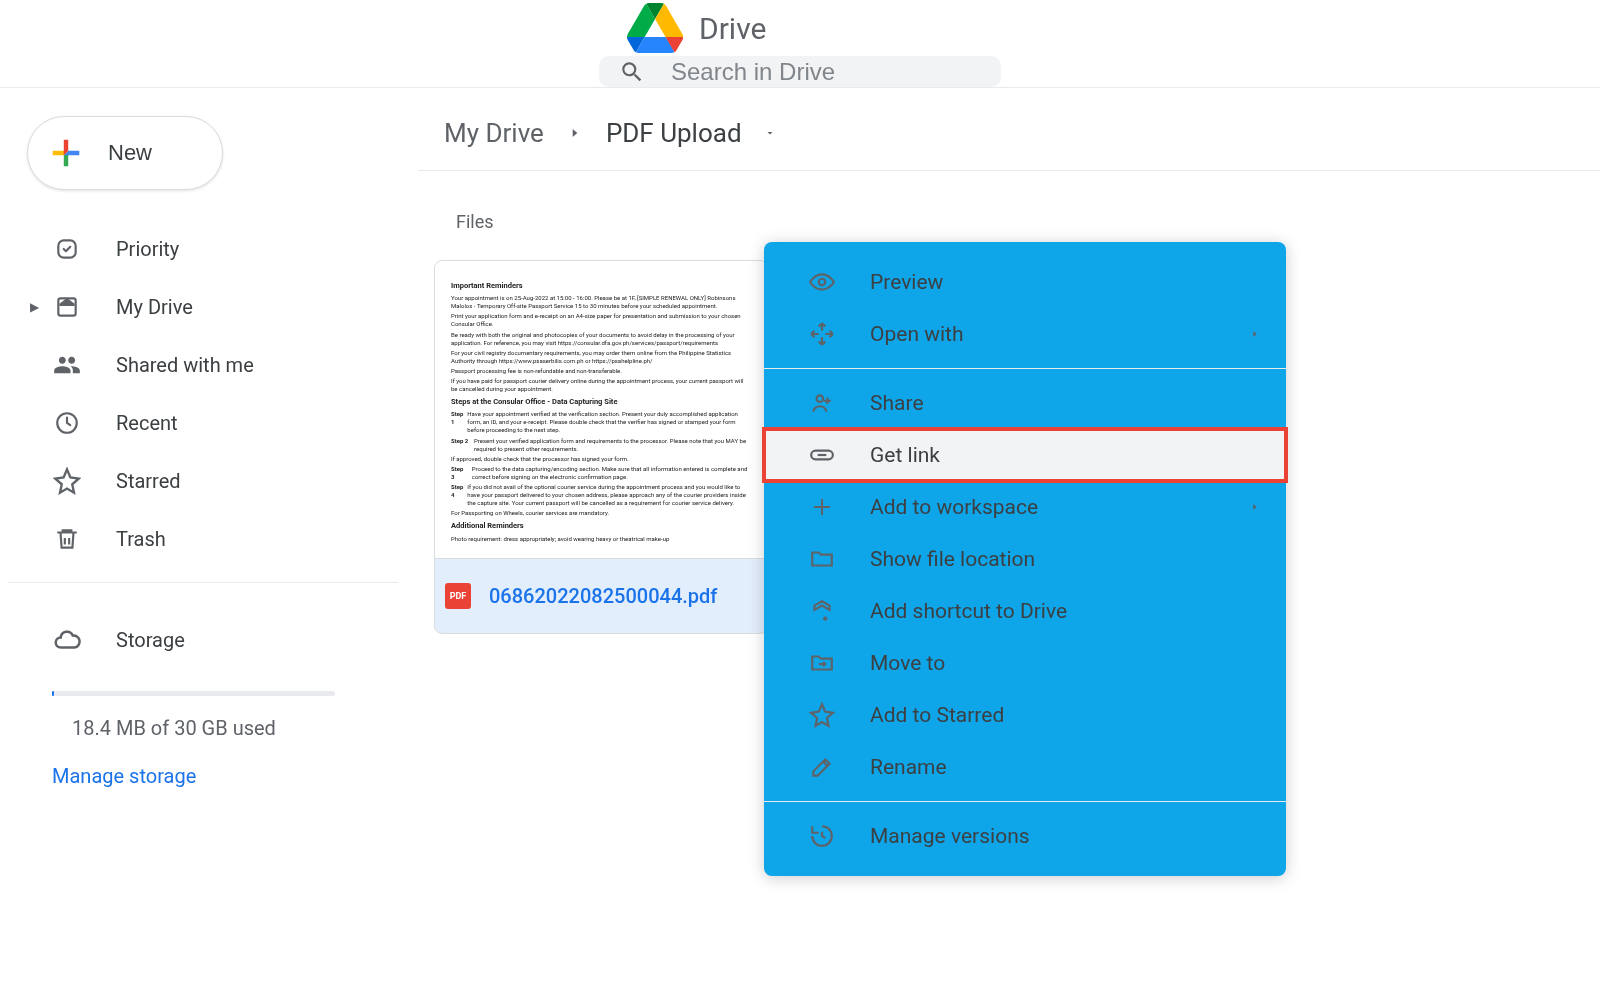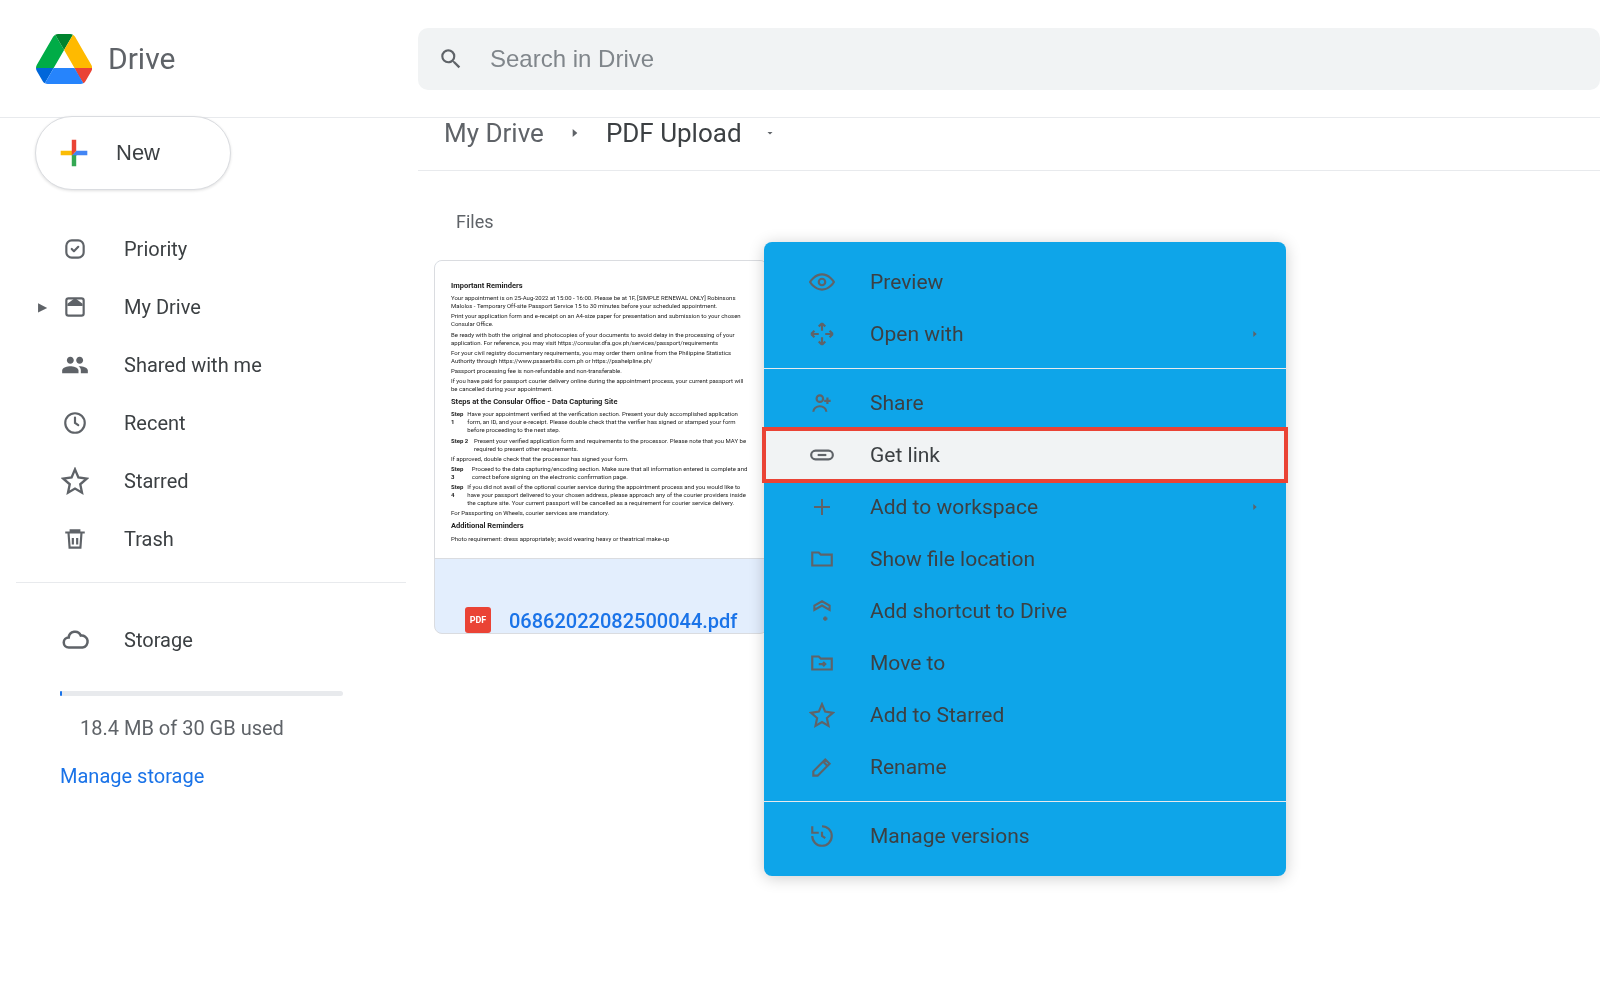--- a/index.html
+++ b/index.html
@@ -10,22 +10,23 @@
   width: 1600px;
   height: 1005px;
   overflow: hidden;
   position: relative;
 }
 
 
 .header {
   display: flex;
   align-items: center;
-  height: 118px;
+  height: 88px;
   border-bottom: 1px solid #e8eaed;
+  flex-direction: column;
 }
 .logo-area {
   display: flex;
   align-items: center;
   width: 418px;
   padding-left: 36px;
 }
 .drive-logo { width: 56px; height: 56px; margin-right: 16px; }
 .logo-text { font-size: 30px; color: #5f6368; font-weight: 400; }
 .search-bar {
@@ -46,21 +47,21 @@
   color: #5f6368;
   flex: 1;
   outline: none;
 }
 .search-input::placeholder { color: #80868b; }
 
 
 .sidebar {
   position: absolute;
   top: 96px;
-  left: 16px;
+  left: 8px;
   width: 390px;
   padding-top: 20px;
 }
 .new-btn {
   display: flex;
   align-items: center;
   width: 196px;
   height: 74px;
   margin-left: 19px;
   margin-bottom: 30px;
@@ -171,22 +172,22 @@
   color: #222;
   line-height: 1.35;
 }
 .file-preview h4 { font-size: 7.5px; font-weight: bold; margin-bottom: 3px; margin-top:4px; }
 .file-preview .para { margin-bottom: 2px; }
 .file-preview .step { display:flex; gap:4px; margin-bottom:2px;}
 .file-preview .step b { display:inline-block; width:26px;}
 .file-bar {
   height: 74px;
   display: flex;
-  align-items: flex-end;
-  padding-left: 30px;
+  align-items: center;
+  padding-left: 10px;
 }
 .pdf-badge {
   width: 26px; height: 26px;
   background: #ea4335;
   border-radius: 3px;
   margin-right: 18px;
   display:flex; align-items:center; justify-content:center;
   color:#fff; font-size:9px; font-weight:bold;
 }
 .file-name { font-size: 20px; color: #1a73e8; font-weight: 500; }

